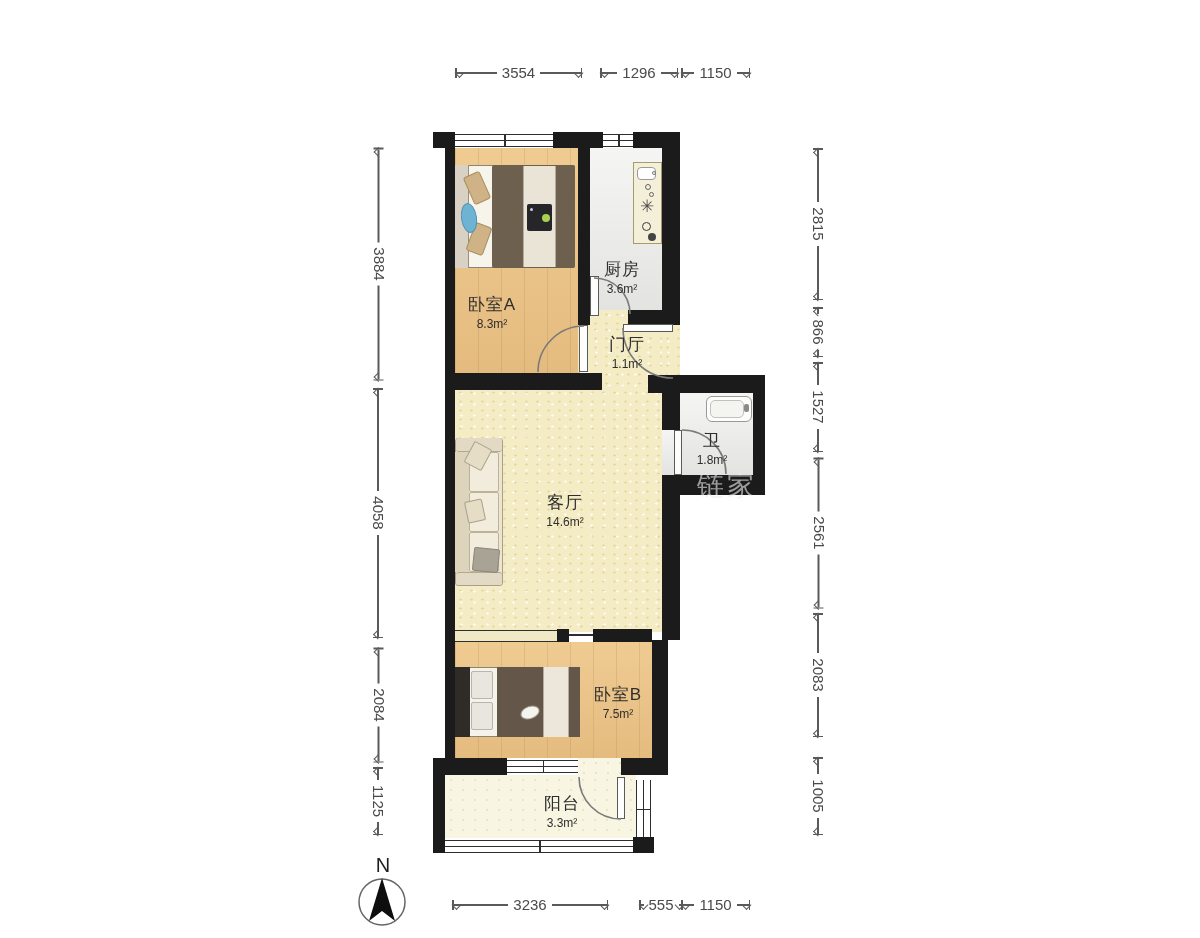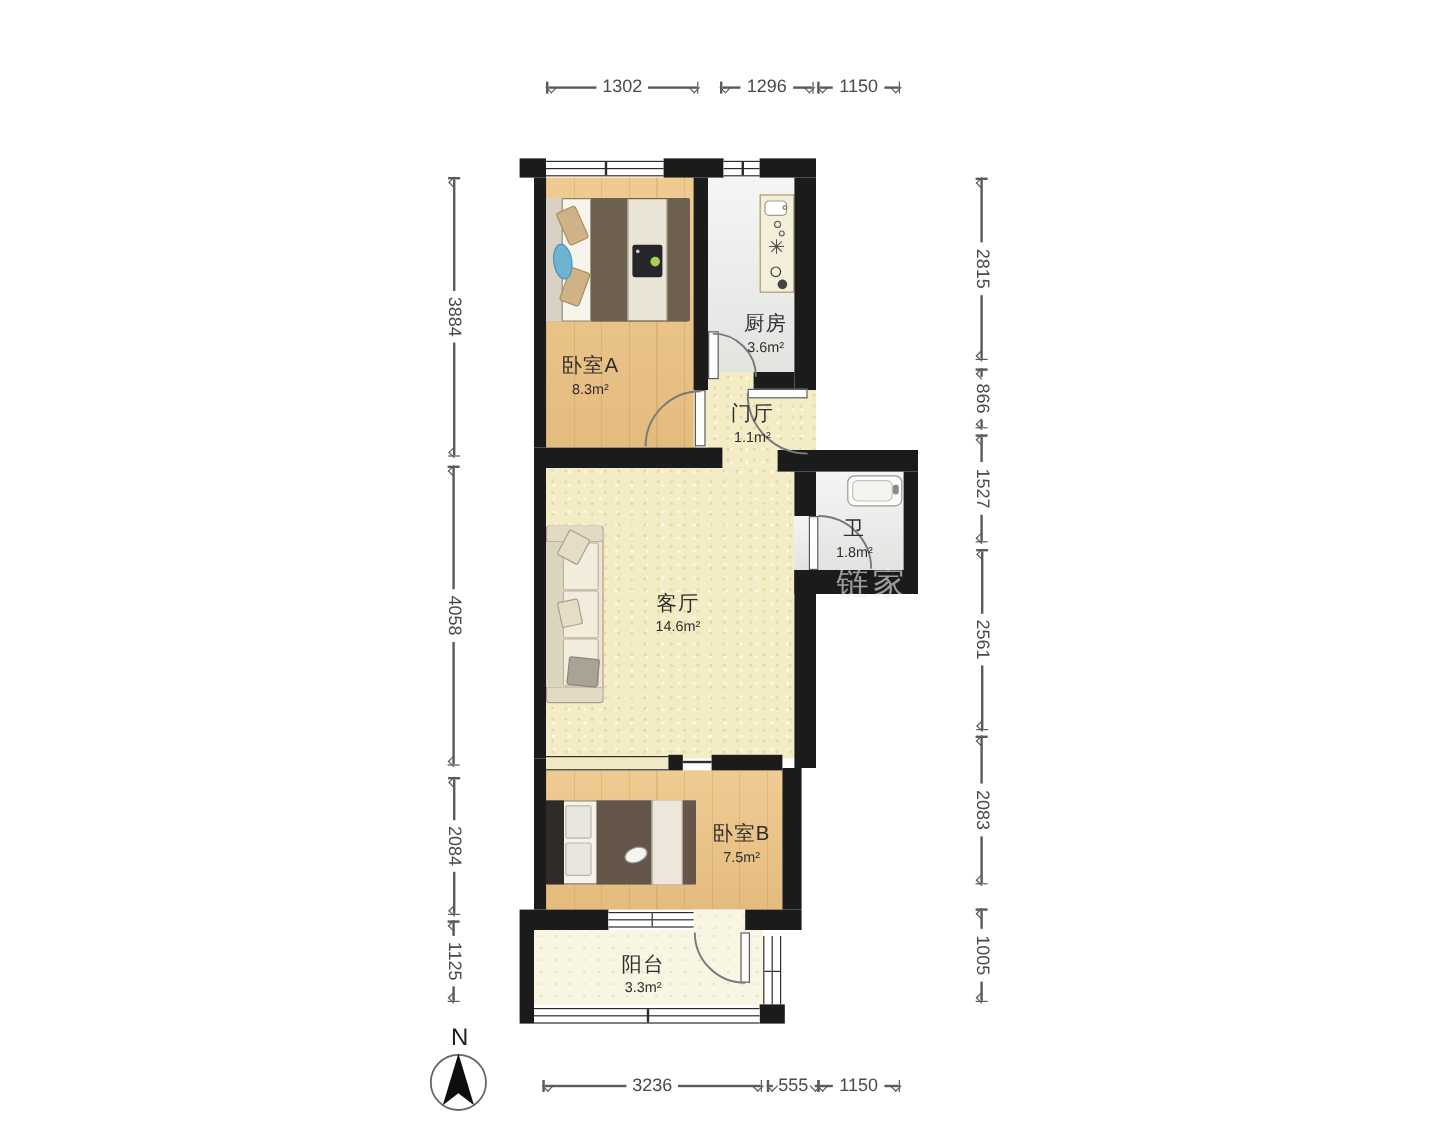--- a/index.html
+++ b/index.html
@@ -161,70 +161,70 @@
       <polygon points="382,878 369,921 382,911 395,921" fill="#0e0e0e"></polygon>
     </g>
   </svg>
 
   <div class="wm-small">链家</div>
 
   <div class="room-label" style="left:492px;top:312px;">
     <div class="nm">卧室A</div>
     <div class="ar">8.3m²</div>
   </div>
-  <div class="room-label" style="left:622px;top:277px;margin-left:16px;">
+  <div class="room-label" style="left:622px;top:277px;">
     <div class="nm">厨房</div>
     <div class="ar">3.6m²</div>
   </div>
   <div class="room-label" style="left:627px;top:352px;">
     <div class="nm">门厅</div>
     <div class="ar">1.1m²</div>
   </div>
   <div class="room-label" style="left:712px;top:448px;">
     <div class="nm">卫</div>
     <div class="ar">1.8m²</div>
   </div>
   <div class="room-label" style="left:565px;top:510px;">
     <div class="nm">客厅</div>
     <div class="ar">14.6m²</div>
   </div>
   <div class="room-label" style="left:618px;top:702px;">
     <div class="nm">卧室B</div>
     <div class="ar">7.5m²</div>
   </div>
-  <div class="room-label" style="left:536px;top:811px;">
+  <div class="room-label" style="left:562px;top:811px;">
     <div class="nm">阳台</div>
     <div class="ar">3.3m²</div>
   </div>
 
   <div class="compass-n">N</div>
 
   <div id="dims">
       <div class="dim" style="width: 127px; left: 455px; top: 64px;">
         <span class="tk"></span>
         <span class="ln l"></span>
-        <span class="lb">1302</span>
+        <span class="lb">3554</span>
         <span class="ln r"></span>
         <span class="tk"></span>
       </div>
       <div class="dim" style="width: 78px; left: 556px; top: 64px; padding-left: 44px;">
         <span class="tk"></span>
         <span class="ln l"></span>
         <span class="lb">1296</span>
         <span class="ln r"></span>
         <span class="tk"></span>
       </div>
       <div class="dim" style="width: 69px; left: 681px; top: 64px;">
         <span class="tk"></span>
         <span class="ln l"></span>
         <span class="lb">1150</span>
         <span class="ln r"></span>
         <span class="tk"></span>
       </div>
-      <div class="dim" style="width: 183px; left: 452px; top: 896px;">
+      <div class="dim" style="width: 156px; left: 452px; top: 896px;">
         <span class="tk"></span>
         <span class="ln l"></span>
         <span class="lb">3236</span>
         <span class="ln r"></span>
         <span class="tk"></span>
       </div>
       <div class="dim" style="width: 40px; left: 639px; top: 896px;">
         <span class="tk"></span>
         <span class="ln l"></span>
         <span class="lb">555</span>

